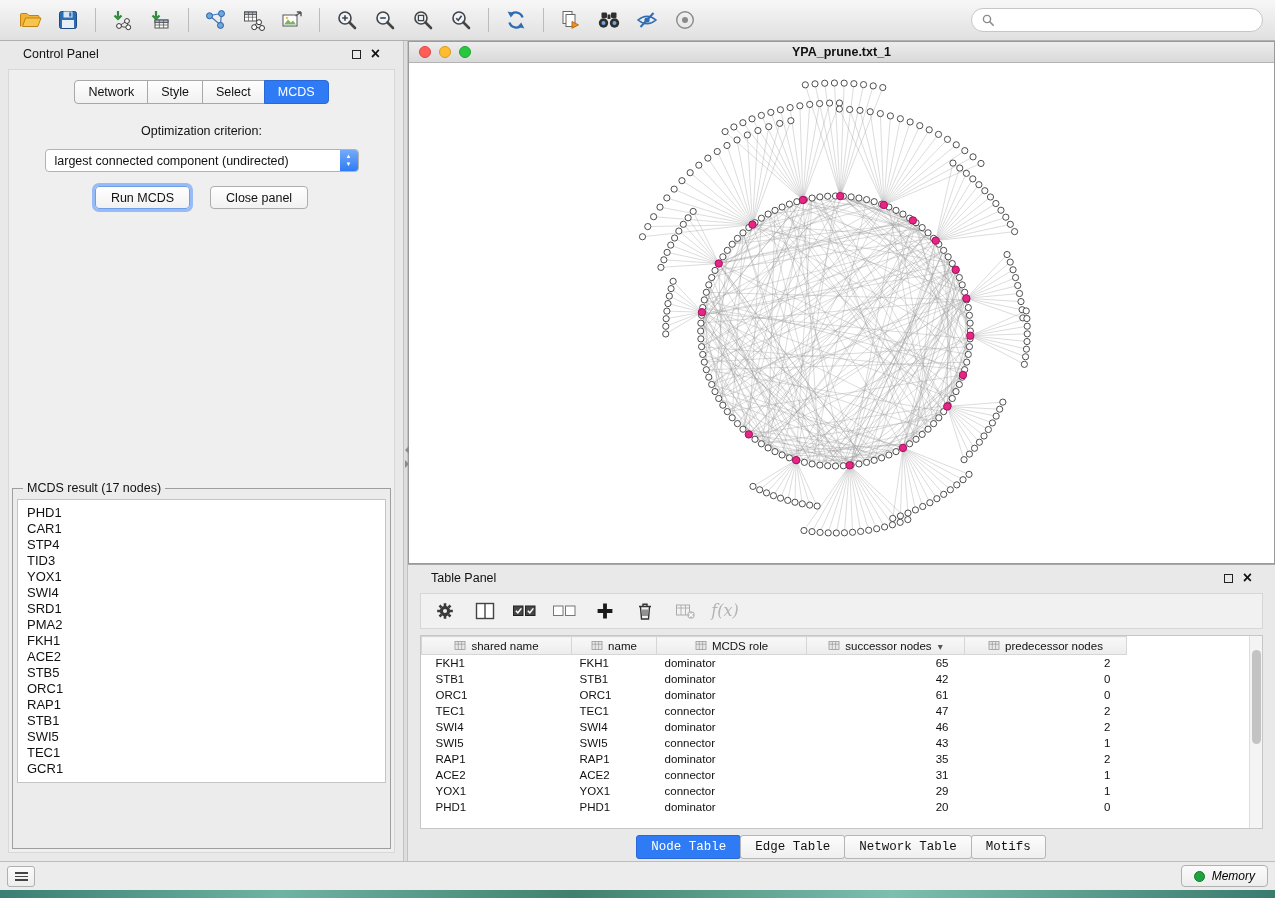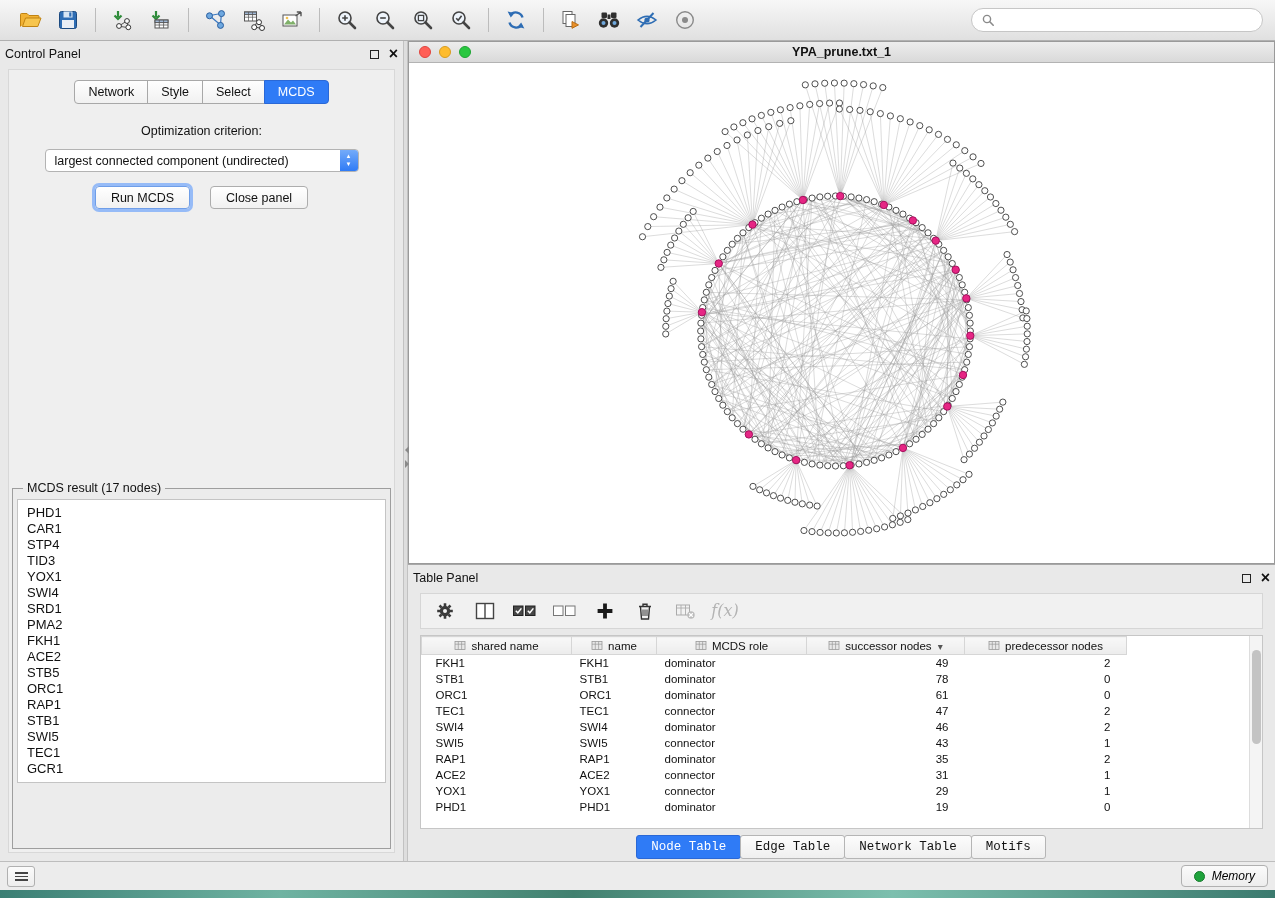--- a/index.html
+++ b/index.html
@@ -17,21 +17,21 @@
   .icon { display:inline-flex; align-items:center; justify-content:center; line-height:1; }
   .search-wrap { margin-left:auto; width:292px; height:24px; background:#fff; border:1px solid #c6c6c6;
                  border-radius:12px; display:flex; align-items:center; padding:0 9px; gap:6px; }
   .search { border:none; outline:none; background:transparent; flex:1; font-size:12px; font-family:inherit; }
 
   
   .main { flex:1; display:flex; min-height:0; background:#e6e6e6; }
 
   
   .control-panel { width:403px; flex:0 0 403px; display:flex; flex-direction:column; background:#e9e9e9; }
-  .panel-header { height:26px; flex:0 0 26px; display:flex; align-items:center; padding:0 5px; font-size:12.5px; }
+  .panel-header { height:26px; flex:0 0 26px; display:flex; align-items:center; padding:0 23px; font-size:12.5px; }
   .win-icons { margin-left:auto; display:flex; align-items:center; gap:10px; }
   .float-box { width:9px; height:9px; border:1.6px solid #222; display:inline-block; }
   .close-x { font-size:16px; font-weight:bold; color:#111; line-height:1; }
   .cp-inner { flex:1; margin:2px 8px 8px; background:#efefef; border:1px solid #d8d8d8;
               display:flex; flex-direction:column; min-height:0; }
   .cp-tabs { display:flex; justify-content:center; margin-top:10px; }
   .cp-tab { font-size:12.5px; font-family:inherit; padding:4px 13px; background:linear-gradient(#fefefe,#f1f1f1);
             border:1px solid #a8a8a8; margin-left:-1px; cursor:default; color:#111; }
   .cp-tab:first-child { border-radius:4px 0 0 4px; margin-left:0; }
   .cp-tab:last-child { border-radius:0 4px 4px 0; }
@@ -1192,28 +1192,28 @@
                         <path d="M1 4.2 h10 M4.3 1.5 v8 M7.6 1.5 v8" stroke="#999" stroke-width=".7"></path>
                       </svg>
                     </span><span>predecessor nodes</span></th>
                 </tr>
               </thead>
             <tbody>
                 <tr>
                   <td class="c0">FKH1</td>
                   <td class="c1">FKH1</td>
                   <td class="c2">dominator</td>
-                  <td class="c3">49</td>
+                  <td class="c3">65</td>
                   <td class="c4">2</td>
                 </tr>
                 <tr>
                   <td class="c0">STB1</td>
                   <td class="c1">STB1</td>
                   <td class="c2">dominator</td>
-                  <td class="c3">78</td>
+                  <td class="c3">42</td>
                   <td class="c4">0</td>
                 </tr>
                 <tr>
                   <td class="c0">ORC1</td>
                   <td class="c1">ORC1</td>
                   <td class="c2">dominator</td>
                   <td class="c3">61</td>
                   <td class="c4">0</td>
                 </tr>
                 <tr>
@@ -1255,21 +1255,21 @@
                   <td class="c0">YOX1</td>
                   <td class="c1">YOX1</td>
                   <td class="c2">connector</td>
                   <td class="c3">29</td>
                   <td class="c4">1</td>
                 </tr>
                 <tr>
                   <td class="c0">PHD1</td>
                   <td class="c1">PHD1</td>
                   <td class="c2">dominator</td>
-                  <td class="c3">19</td>
+                  <td class="c3">20</td>
                   <td class="c4">0</td>
                 </tr>
               </tbody>
           </table>
           <div class="vscroll">
             <div class="thumb"></div>
           </div>
         </div>
         <div class="tp-tabs">
             <button class="tp-tab selected">Node Table</button>

